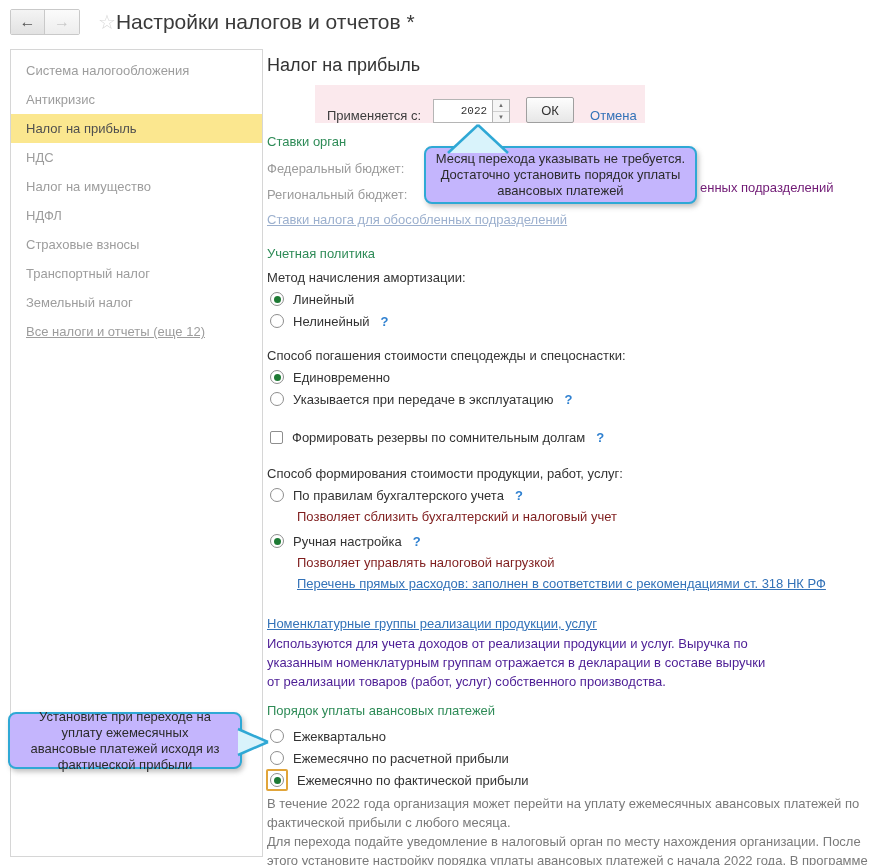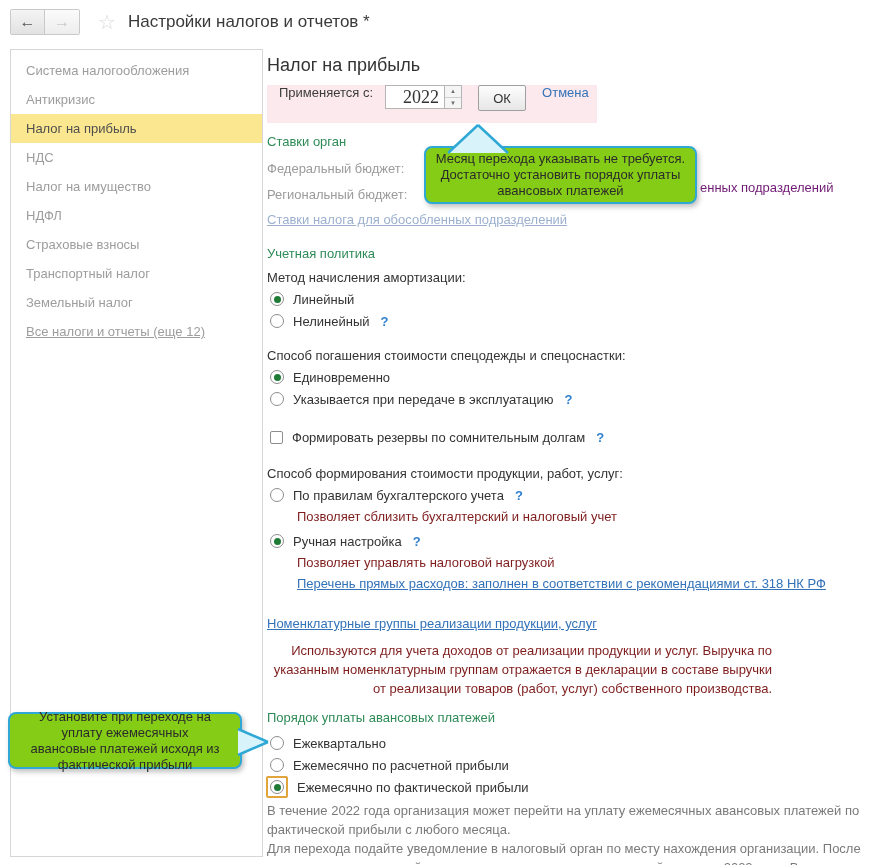--- a/index.html
+++ b/index.html
@@ -10,43 +10,43 @@
     font-size:13px; color:#333;
   }
   
   .topbar { position:absolute; left:10px; top:8px; height:28px; display:flex; align-items:center; }
   .navpair { display:flex; border:1px solid #c9c9c9; border-radius:2px; overflow:hidden; }
   .navbtn { width:34px; height:24px; display:flex; align-items:center; justify-content:center;
             font-size:16px; background:linear-gradient(#fbfbfb,#ededed); cursor:pointer; }
   .navbtn.back { border-right:1px solid #c9c9c9; color:#555; background:linear-gradient(#f4f4f4,#e2e2e2); }
   .navbtn.fwd  { color:#c9c9c9; }
   .star { margin-left:18px; font-size:20px; color:#d8d8d8; }
-  .page-title { margin-left:12px; font-size:17px; color:#3a3a3a;text-align:right; }
+  .page-title { font-size:21px; color:#3a3a3a;text-align:right; }
   
   .sidebar {
     position:absolute; left:10px; top:49px; width:253px; height:808px;
     border:1px solid #d6d6d6; background:#fff; padding-top:6px;
   }
   .side-item {
     height:29px; line-height:29px; padding-left:15px; color:#9d9d9d;
     cursor:pointer; white-space:nowrap;
   }
   .side-item.active { background:#fbe78f; color:#4f4f4f; }
   .side-item.link { text-decoration:underline; }
   
   .main { position:absolute; left:267px; top:55px; width:606px; }
   .h1 { font-size:18px; color:#333; margin-bottom:9px; }
   .apply-bar {
-    width:330px; height:38px; background:#fbe9ed; display:flex; align-items:flex-start;
-    padding-left:12px; margin-bottom:11px;
+    width:330px; height:38px; background:#fbe9ed; display:flex; align-items:flex-end;
+    padding-left:12px; margin-bottom:11px;margin-left:48px;
   }
   .apply-label { color:#3c3c3c; }
   .spinbox { display:flex; margin-left:12px; border:1px solid #b5b5b5; background:#fff; height:24px; }
   .year-input { width:58px; border:0; outline:none; text-align:right; padding-right:5px;
-                font-family:Liberation Serif, serif; font-size:18px; color:#333; background:#fff; }
+                font-family:Liberation Mono, monospace; font-size:11px; color:#333; background:#fff; }
   .spinner { width:17px; border-left:1px solid #b5b5b5; display:flex; flex-direction:column; }
   .spin { flex:1; display:flex; align-items:center; justify-content:center; font-size:6px;
           color:#6e6e6e; background:#f5f5f5; cursor:pointer; }
   .spin.up { border-bottom:1px solid #cfcfcf; }
   .ok-btn { margin-left:16px; width:48px; height:26px; border:1px solid #9f9f9f; border-radius:2px;
             background:linear-gradient(#fdfdfd,#e7e7e7); font-family:"Liberation Sans",sans-serif;
             font-size:13px; color:#333; cursor:pointer; }
   .cancel-link { margin-left:16px; color:#3372b8; cursor:pointer; }
   .sect { color:#2e8b57; margin-bottom:7px; }
   .row26 { height:26px; line-height:26px; }
@@ -56,27 +56,27 @@
   .field-label { height:20px; line-height:20px; }
   .opt-row { display:flex; align-items:center; height:22px; padding-left:3px; cursor:pointer; }
   .radio { width:14px; height:14px; border:1px solid #8e8e8e; border-radius:50%; background:#fff;
            display:inline-flex; align-items:center; justify-content:center; flex:0 0 14px; }
   .radio .dot { width:7px; height:7px; border-radius:50%; background:#1e7a34; }
   .checkbox { width:13px; height:13px; border:1px solid #8e8e8e; border-radius:2px; background:#fff; flex:0 0 13px; }
   .opt-label { margin-left:9px; }
   .help { margin-left:11px; color:#2f80d0; font-weight:bold; cursor:pointer; }
   .note { color:#7f1d1d; padding-left:30px; height:21px; line-height:21px; }
   .note-link { padding-left:30px; height:21px; line-height:21px; }
-  .desc { color:#7f1d1d; width:505px; line-height:19px; margin-top:7px;text-align:right; }
+  .desc { color:#4c1d95; width:505px; line-height:19px; margin-top:0; }
   .footer { color:#7a7a7a; width:606px; line-height:19px; margin-top:3px; }
   .hl-wrap { display:inline-flex; align-items:center; justify-content:center;
              border:2px solid #e1a53b; border-radius:2px; padding:2px; margin-left:-4px; }
   
   .bubble {
-    position:absolute; background:#84cc16; border:2px solid #2fa8d5; border-radius:8px;
+    position:absolute; background:#c4b5fd; border:2px solid #2fa8d5; border-radius:8px;
     box-shadow:2px 3px 5px rgba(120,120,120,.45); color:#2b2b2b; text-align:center;
     display:flex; align-items:center; justify-content:center; line-height:16px; z-index:6;
   }
   .bubble-top { left:424px; top:146px; width:273px; height:58px; padding:4px 8px; }
   .bubble-bottom { left:8px; top:712px; width:234px; height:57px; padding:4px 20px; }
   .tail { position:absolute; z-index:7; }
   .frag { position:absolute; left:700px; top:180px; color:#701a75; z-index:1; } .spacer12 { height:12px; } .spacer14 { height:14px; }
   .spacer16 { height:16px; } .spacer20 { height:20px; }
 </style>
 </head>

